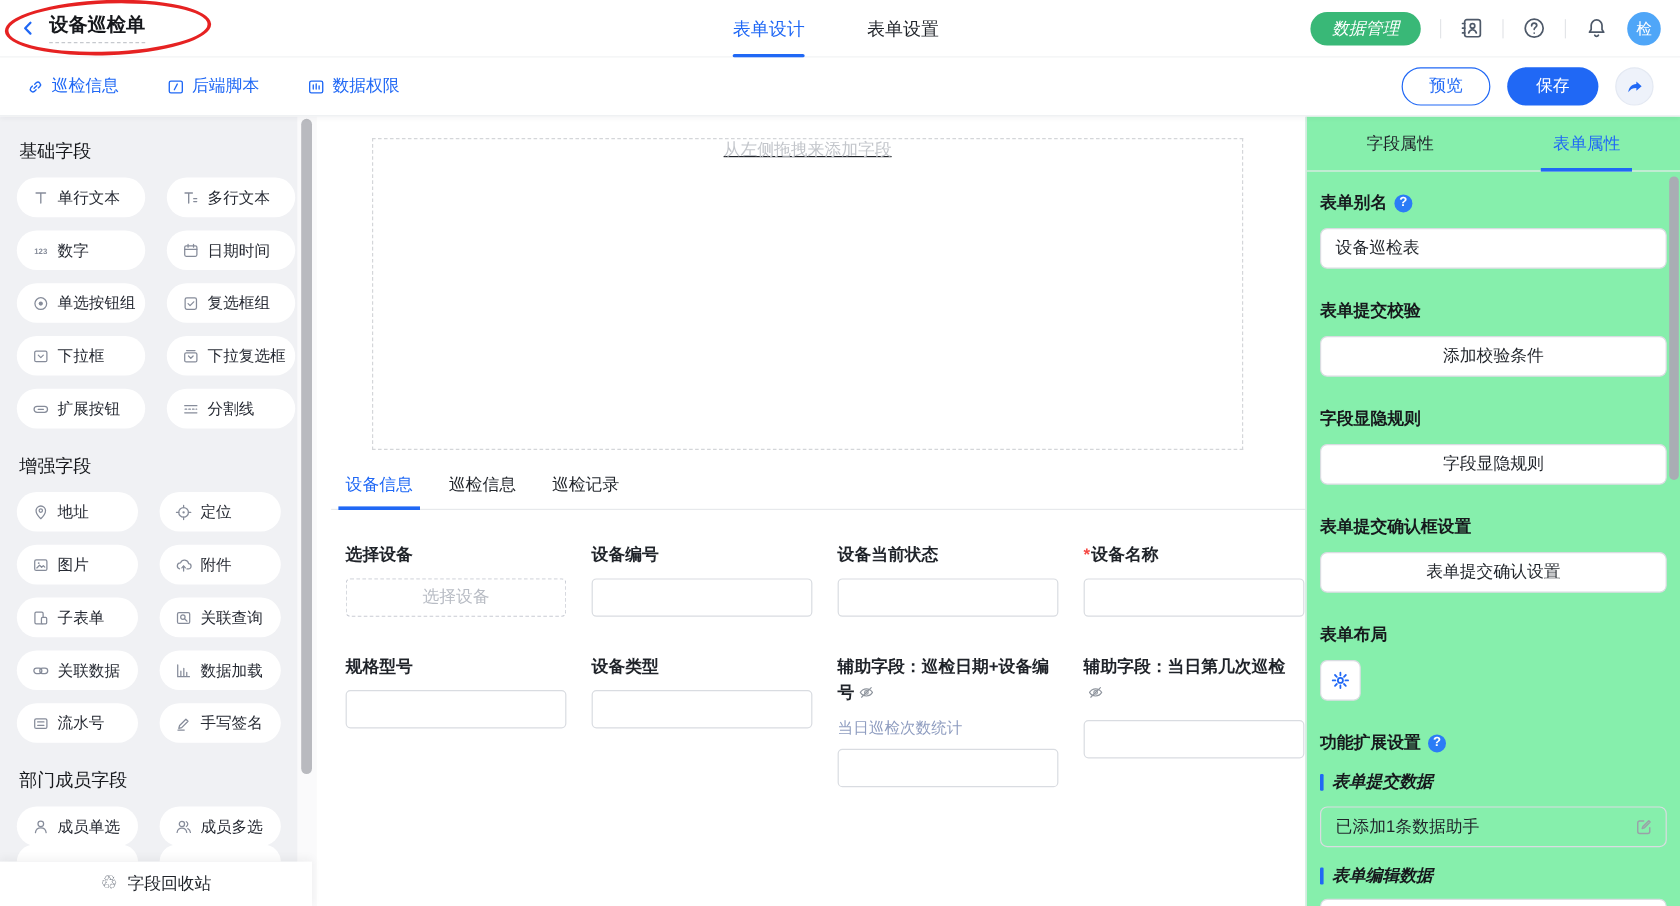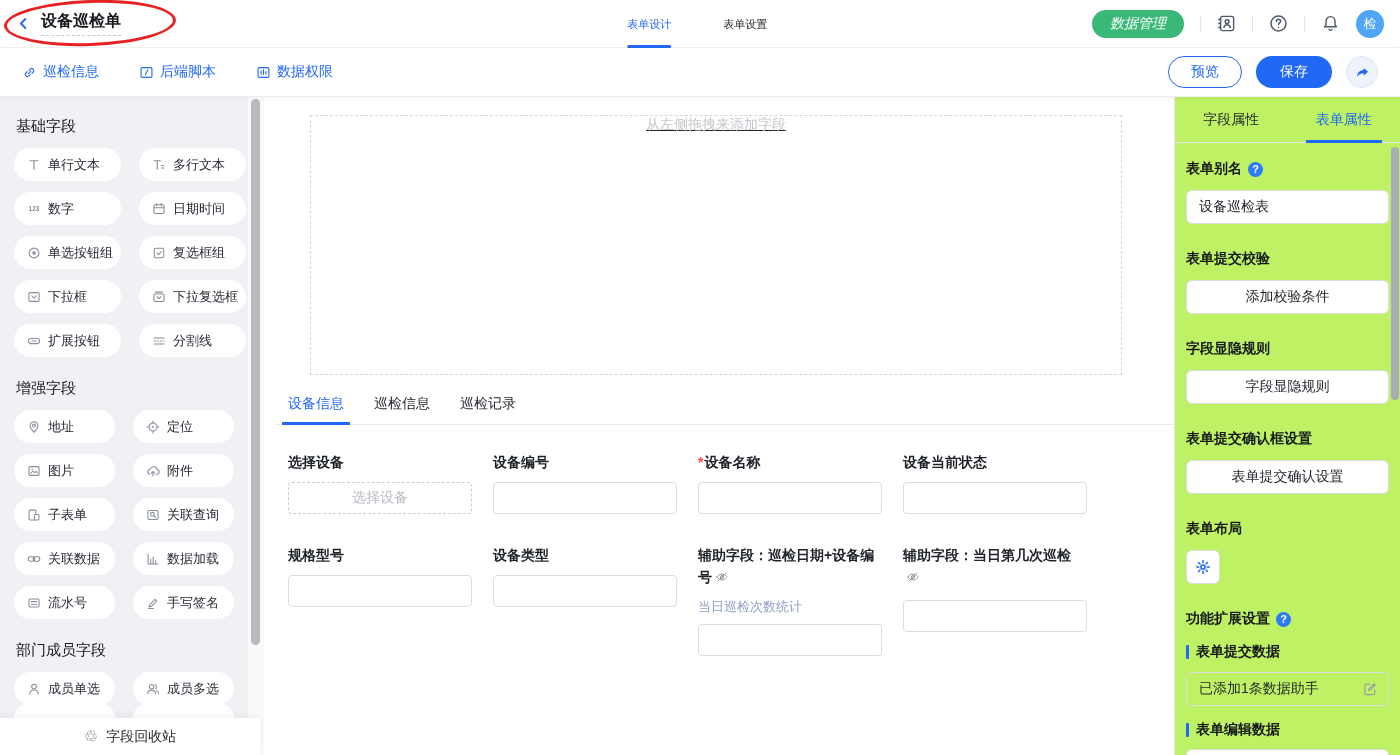--- a/index.html
+++ b/index.html
@@ -10,21 +10,21 @@
   svg.ic { width:15px; height:15px; flex:none; }
   svg.ic * { vector-effect:non-scaling-stroke; }
 
   
   .hdr { position:relative; height:48px; display:flex; align-items:center; padding:0 16px; border-bottom:1px solid #eef0f2; background:#fff; }
   .hdr-left { display:flex; align-items:center; gap:10px; position:relative; }
   .back { color:#2068f5; display:flex; align-items:center; cursor:pointer; }
   .hdr-title { font-size:16px; font-weight:600; color:#16181c; border-bottom:1px dashed #c6c9ce; padding-bottom:3px; }
   .annot { position:absolute; left:-12px; top:-11px; width:172px; height:46px; border:3px solid #e62222; border-radius:50%; transform:rotate(-2deg); pointer-events:none; }
   .hdr-tabs { position:absolute; left:50%; transform:translateX(-52%); top:0; height:48px; display:flex; gap:52px; }
-  .hdr-tab { height:48px; display:flex; align-items:center; font-size:11px; color:#1f2329; cursor:pointer; position:relative; }
+  .hdr-tab { height:48px; display:flex; align-items:center; font-size:15px; color:#1f2329; cursor:pointer; position:relative; }
   .hdr-tab.active { color:#2068f5; }
   .hdr-tab.active::after { content:""; position:absolute; left:0; right:0; bottom:0; height:3px; background:#2068f5; border-radius:2px; }
   .hdr-right { margin-left:auto; display:flex; align-items:center; gap:16px; }
   .btn-green { height:28px; padding:0 18px; border-radius:14px; background:#39b877; color:#fff; font-size:14px; display:flex; align-items:center; cursor:pointer;font-style:italic; }
   .vdiv { width:1px; height:16px; background:#e3e5e8; }
   .hicon { color:#4e5969; display:flex; cursor:pointer; }
   .hicon svg.ic { width:19px; height:19px; }
   .avatar { width:28px; height:28px; border-radius:50%; background:#4fa6f8; color:#fff; font-size:13px; display:flex; align-items:center; justify-content:center; cursor:pointer; }
 
   
@@ -65,37 +65,37 @@
   .fcell { display:flex; flex-direction:column; }
   .flabel { font-size:14px; font-weight:700; color:#1f2329; line-height:22px; margin-bottom:9px; display:block; }
   .flabel .eye { color:#8f959e; width:14px; height:14px; vertical-align:-2px; margin-left:3px; cursor:pointer; }
   .req { color:#f54a45; margin-right:1px; }
   .finput { height:32px; border:1px solid #d9dce1; border-radius:4px; background:#fff; display:flex; align-items:center; padding:0 10px; font-size:14px; color:#1f2329; }
   .finput.dashed { border-style:dashed; border-color:#c9ccd4; justify-content:center; color:#b8bcc4; cursor:pointer; }
   .sublabel { font-size:13px; color:#8f9dc0; margin:1px 0 8px; }
   .row2 { padding-top:30px; }
 
   
-  .props { width:226px; height:100%; background:#bef264; border-left:1px solid #e7e9ec; position:relative; flex:none; }
+  .props { width:312px; height:100%; background:#86efac; border-left:1px solid #e7e9ec; position:relative; flex:none; }
   .ptabs { height:46px; display:flex; border-bottom:1px solid #e7e9ec; }
   .ptab { flex:1; display:flex; align-items:center; justify-content:center; font-size:14px; color:#1f2329; cursor:pointer; position:relative; }
   .ptab.active { color:#2068f5; }
   .ptab.active::after { content:""; position:absolute; bottom:-1px; left:50%; transform:translateX(-50%); width:76px; height:3px; background:#2068f5; }
   .pcontent { padding:17px 11px 0; }
   .phead { font-size:14px; font-weight:700; color:#16181c; display:flex; align-items:center; gap:6px; }
   .qmark { width:15px; height:15px; border-radius:50%; background:#2b7cf6; color:#fff; font-size:11px; font-weight:700; display:inline-flex; align-items:center; justify-content:center; cursor:pointer; }
   .pinput { margin-top:12px; height:34px; border:1px solid #d9dce1; border-radius:6px; display:flex; align-items:center; padding:0 12px; font-size:14px; color:#1f2329; background:#fff; }
   .pbtn { margin-top:12px; height:34px; border:1px solid #d9dce1; border-radius:6px; background:#fff; display:flex; align-items:center; justify-content:center; font-size:14px; color:#1f2329; cursor:pointer; }
   .mt26 { margin-top:26px; }
   .selrow { margin-top:12px; display:flex; gap:10px; }
   .pselect { flex:1; height:34px; border:1px solid #d9dce1; border-radius:6px; display:flex; align-items:center; padding:0 10px 0 12px; font-size:14px; color:#1f2329; cursor:pointer; }
   .pselect .chev { margin-left:auto; color:#a3a8b0; width:14px; height:14px; }
   .gearbtn { width:34px; height:34px; border:1px solid #d9dce1; border-radius:6px; background:#fff; display:flex; align-items:center; justify-content:center; color:#2068f5; cursor:pointer; }
   .gearbtn svg.ic { width:16px; height:16px; }
-  .subhead { margin-top:15px; font-size:14px; font-weight:700; color:#16181c; display:flex; align-items:center; }
+  .subhead { margin-top:15px; font-size:14px; font-weight:700; color:#16181c; display:flex; align-items:center;font-style:italic; }
   .bluebar { width:3px; height:14px; background:#2068f5; border-radius:1px; margin-right:7px; }
   .vbox { margin-top:11px; height:34px; border:1px solid #d9dce1; border-radius:6px; display:flex; align-items:center; padding:0 10px 0 12px; font-size:14px; color:#1f2329; }
   .vbox .pen { margin-left:auto; color:#9aa0a8; width:16px; height:16px; cursor:pointer; }
   .right-scroll-thumb { position:absolute; right:1px; top:50px; width:8px; height:253px; background:#a9adb4; border-radius:4px; }
 </style>
 </head>
 <body>
 
 <svg width="0" height="0" style="position:absolute">
   <defs>
@@ -487,25 +487,25 @@
       <div class="fields-grid">
         <div class="fcell">
           <div class="flabel"><span>选择设备</span></div>
           <div class="finput dashed">选择设备</div>
         </div>
         <div class="fcell">
           <div class="flabel"><span>设备编号</span></div>
           <div class="finput"></div>
         </div>
         <div class="fcell">
+          <div class="flabel"><span>设备当前状态</span></div>
+          <div class="finput"></div>
+        </div>
+        <div class="fcell">
           <div class="flabel"><span class="req">*</span><span>设备名称</span></div>
-          <div class="finput"></div>
-        </div>
-        <div class="fcell">
-          <div class="flabel"><span>设备当前状态</span></div>
           <div class="finput"></div>
         </div>
       </div>
 
       <div class="fields-grid row2">
         <div class="fcell">
           <div class="flabel"><span>规格型号</span></div>
           <div class="finput"></div>
         </div>
         <div class="fcell">

